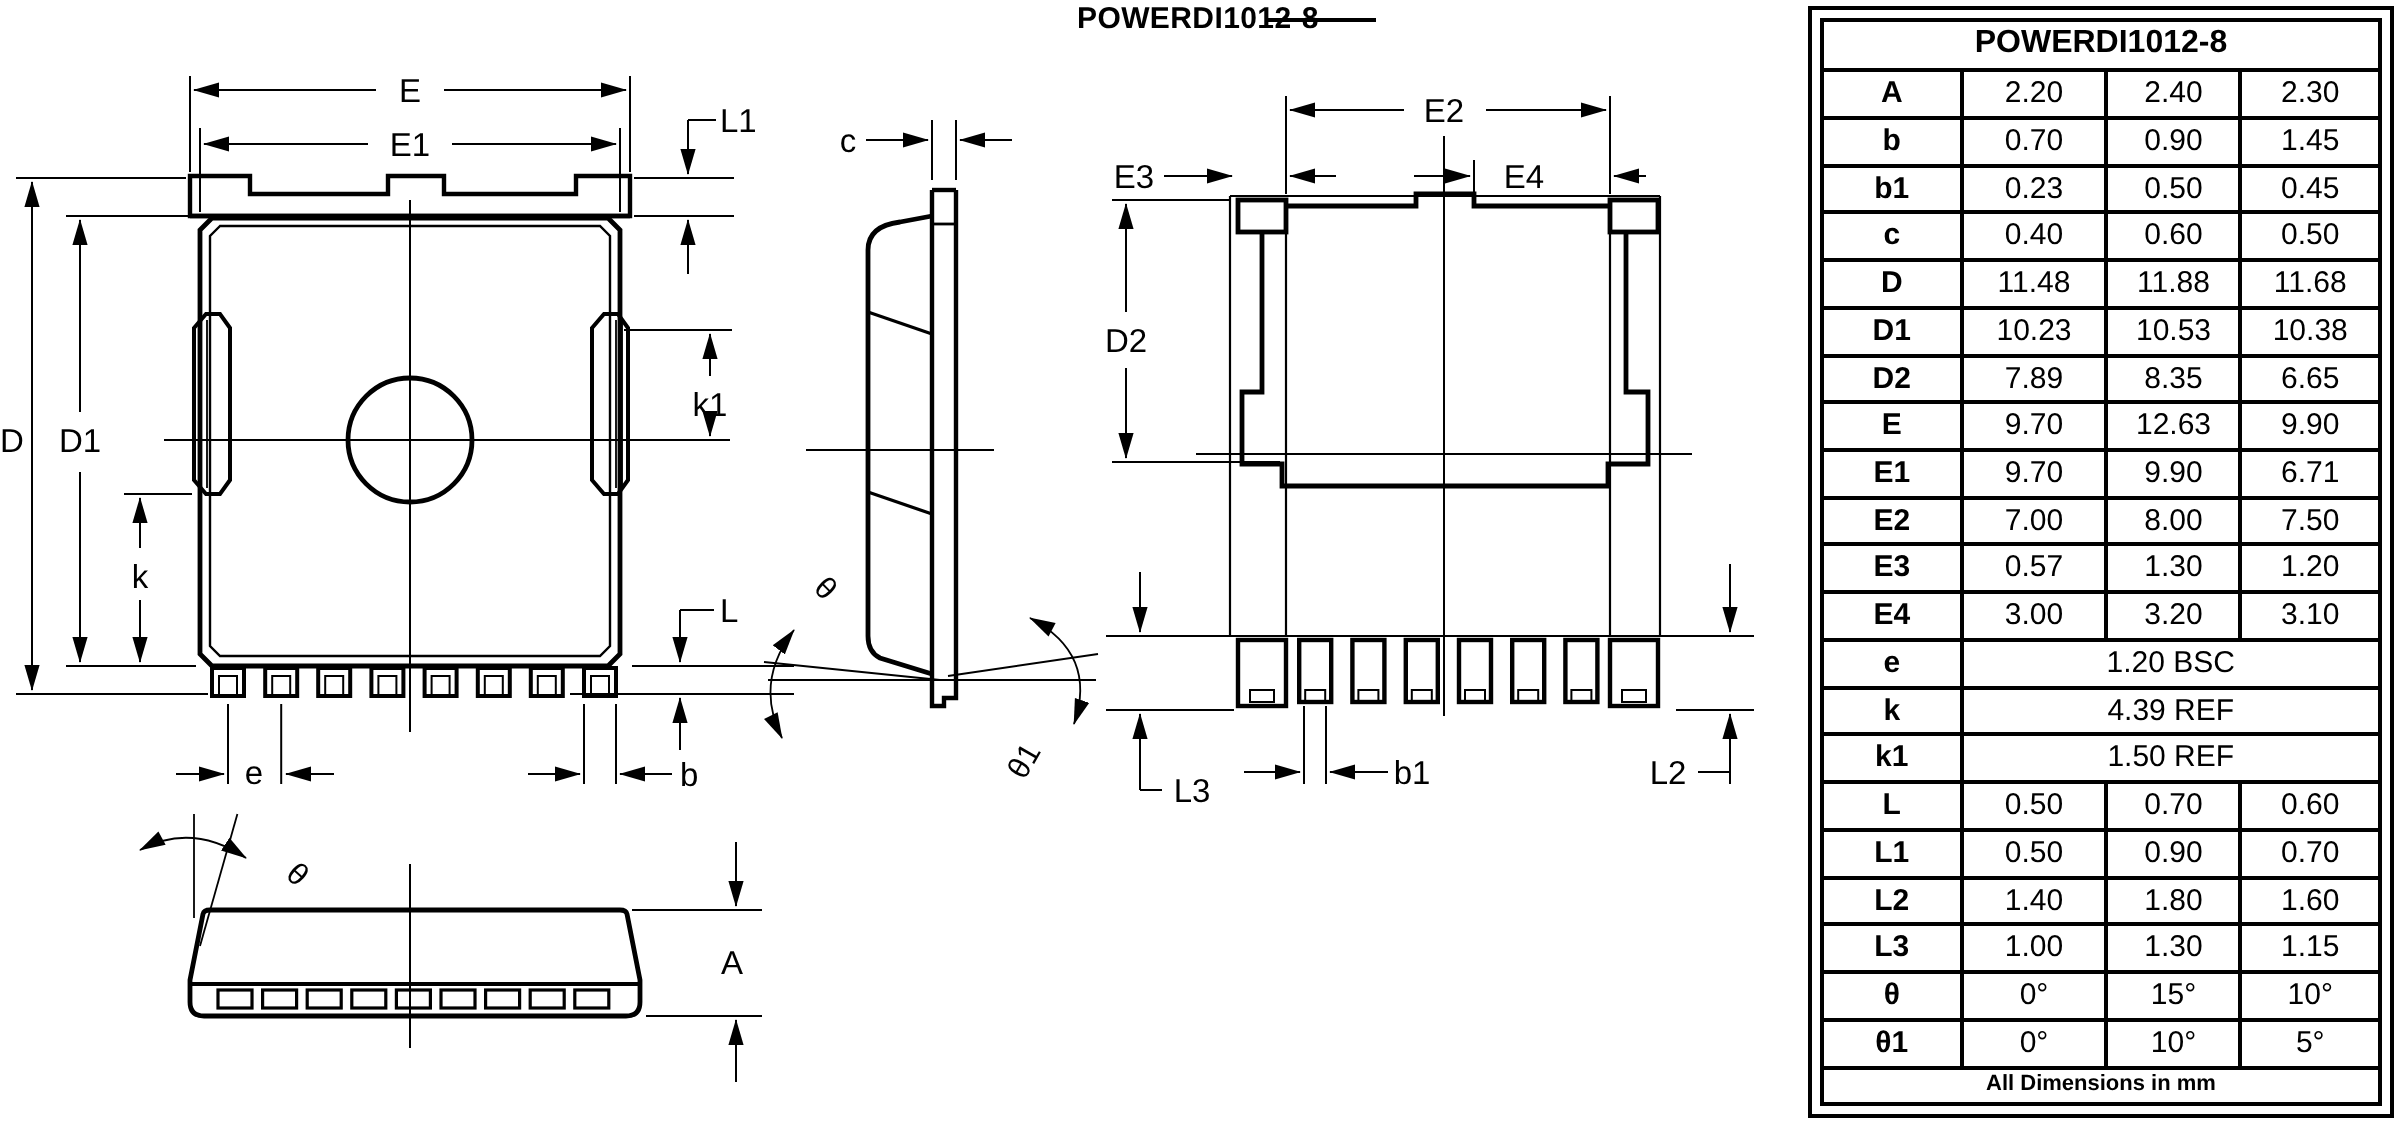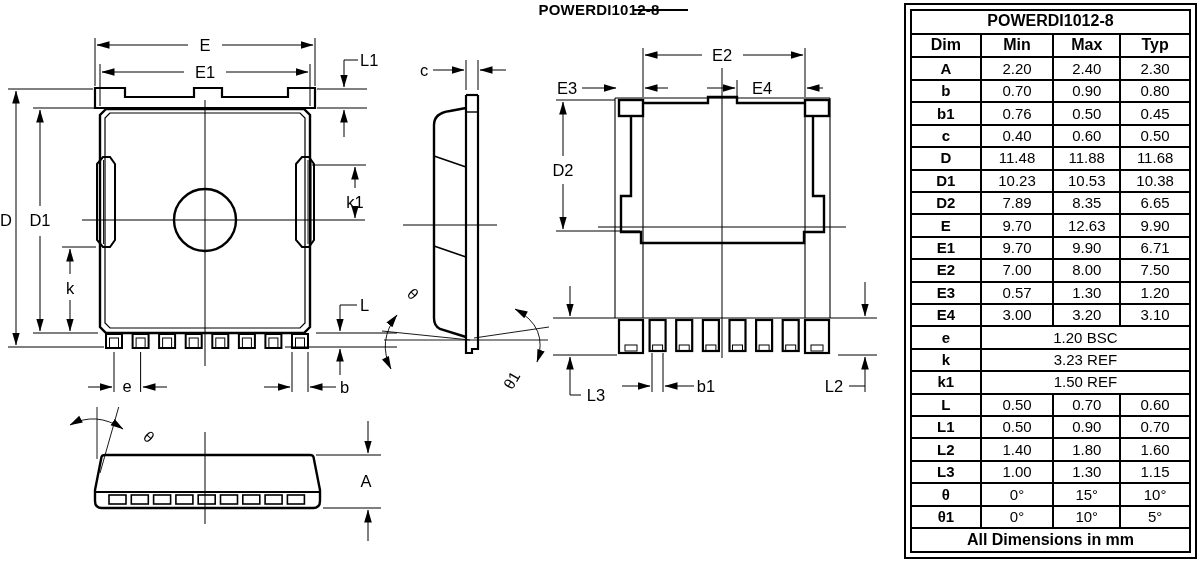--- a/index.html
+++ b/index.html
@@ -8,21 +8,21 @@
   .pkg-title{position:absolute;left:518px;top:1px;width:162px;text-align:center;
              font-weight:bold;font-size:15px;letter-spacing:.2px;}
   .strike{position:absolute;left:633px;top:9px;width:55px;height:2px;background:#000;}
   .tbl-wrap{position:absolute;left:904px;top:3px;width:293px;height:556px;
             border:2px solid #000;padding:4px;box-sizing:border-box;background:#fff;}
   table.dims{width:100%;height:100%;border-collapse:collapse;table-layout:fixed;}
   table.dims td,table.dims th{border:2px solid #000;text-align:center;vertical-align:middle;
             font-size:15px;padding:0;line-height:1.05;}
   table.dims th{font-weight:bold;font-size:16px;}
   table.dims td.dim{font-weight:bold;}
-  table.dims td.foot{font-weight:bold;font-size:16px;}
+  table.dims td.foot{font-weight:bold;font-size:11px;}
   svg{position:absolute;left:0;top:0;}
   svg text{fill:#000;stroke:none;font-size:15.5px;}
   svg .big{font-size:16.5px;}
   .lw{stroke:#000;fill:none;}
 </style>
 </head>
 <body>
 
 <div class="canvas">
 
@@ -279,40 +279,34 @@
           <col style="width:25%">
           <col style="width:26%">
           <col style="width:24%">
           <col style="width:25%">
         </colgroup>
       <tbody>
           <tr>
             <th colspan="4">POWERDI1012-8</th>
           </tr>
       <tr>
-        <th>Dim</th>
-        <th>Min</th>
-        <th>Max</th>
-        <th>Typ</th>
-      </tr>
-      <tr>
             <td class="dim">A</td>
             <td>2.20</td>
             <td>2.40</td>
             <td>2.30</td>
           </tr>
       <tr>
             <td class="dim">b</td>
             <td>0.70</td>
             <td>0.90</td>
-            <td>0.80</td>
+            <td>1.45</td>
           </tr>
       <tr>
             <td class="dim">b1</td>
-            <td>0.76</td>
+            <td>0.23</td>
             <td>0.50</td>
             <td>0.45</td>
           </tr>
       <tr>
             <td class="dim">c</td>
             <td>0.40</td>
             <td>0.60</td>
             <td>0.50</td>
           </tr>
       <tr>
@@ -362,21 +356,21 @@
             <td>3.00</td>
             <td>3.20</td>
             <td>3.10</td>
           </tr>
       <tr>
             <td class="dim">e</td>
             <td colspan="3">1.20 BSC</td>
           </tr>
       <tr>
             <td class="dim">k</td>
-            <td colspan="3">3.23 REF</td>
+            <td colspan="3">4.39 REF</td>
           </tr>
       <tr>
             <td class="dim">k1</td>
             <td colspan="3">1.50 REF</td>
           </tr>
       <tr>
             <td class="dim">L</td>
             <td>0.50</td>
             <td>0.70</td>
             <td>0.60</td>

